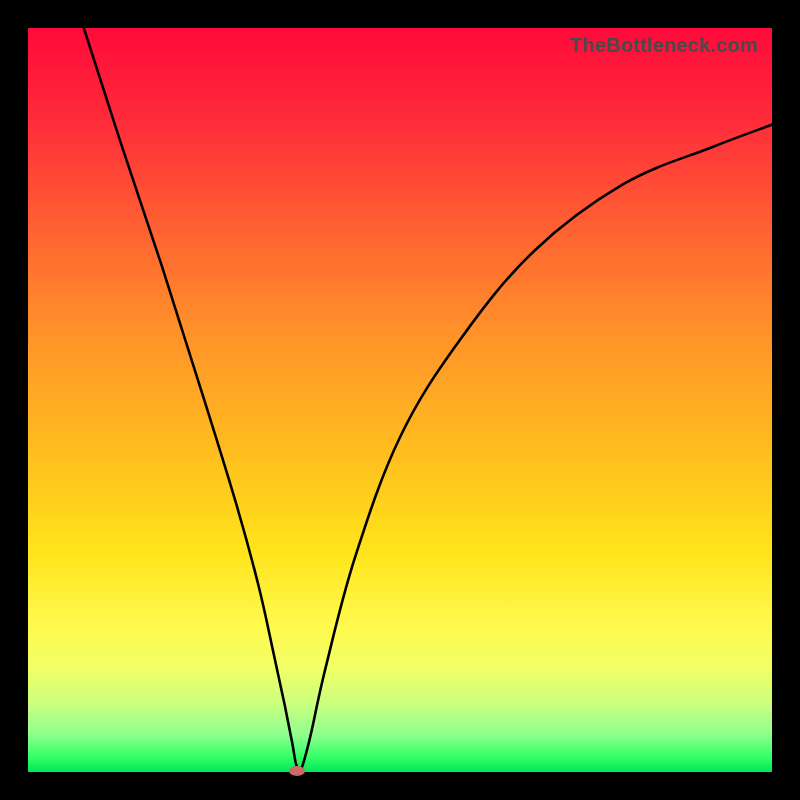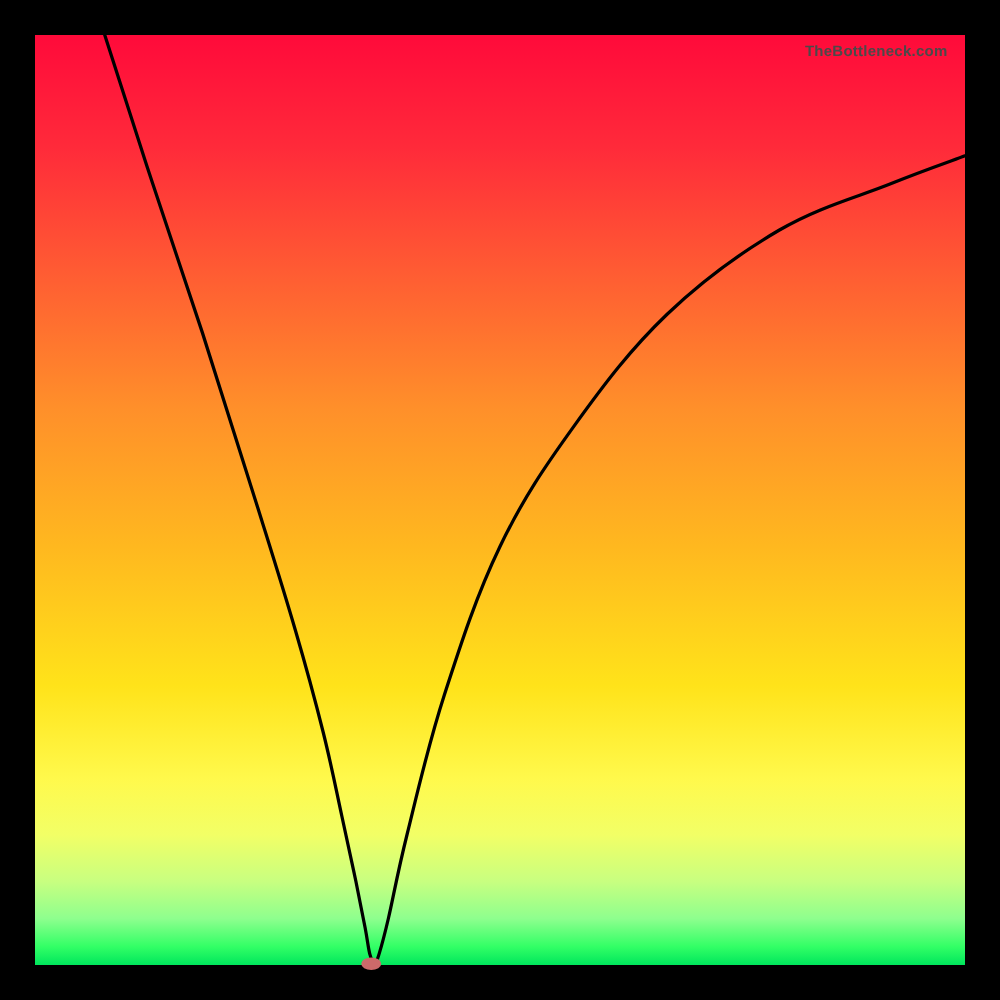--- a/index.html
+++ b/index.html
@@ -28,21 +28,21 @@
       #c8ff80 91%,
       #8eff8e 95%,
       #33ff66 98%,
       #00e65c 100%);
   }
   .watermark {
     position: absolute;
     top: 6px;
     right: 14px;
     font-family: Arial, Helvetica, sans-serif;
-    font-size: 12px;
+    font-size: 20px;
     font-weight: 600;
     color: #4a4a4a;
     letter-spacing: 0.2px;
   }
   svg.curve {
     position: absolute;
     left: 0; top: 0;
     width: 100%;
     height: 100%;
   }

